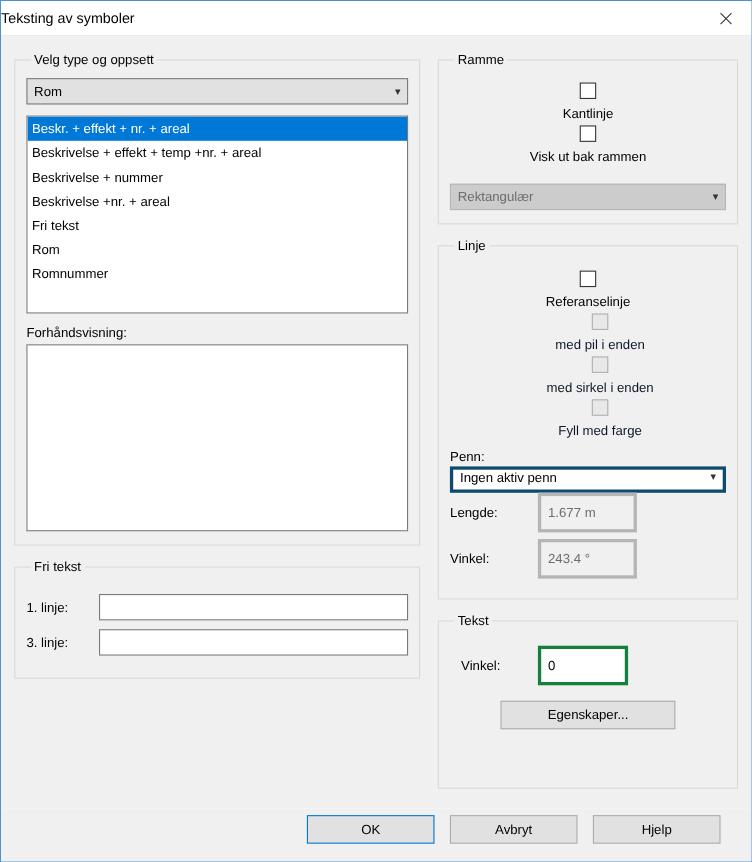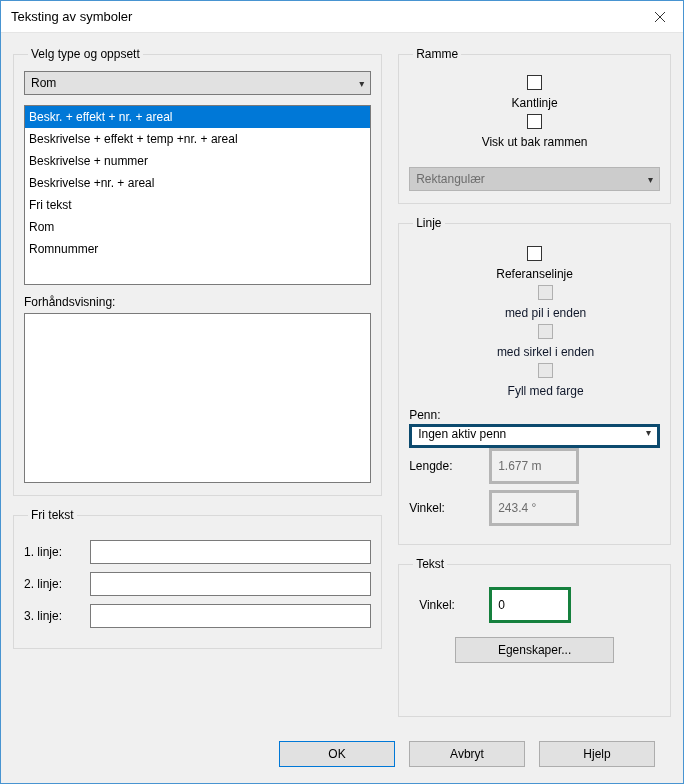--- a/index.html
+++ b/index.html
@@ -17,21 +17,21 @@
     border: 1px solid #4894d1;
     display: flex;
     flex-direction: column;
   }
   .titlebar {
     height: 32px;
     background: #ffffff;
     display: flex;
     align-items: center;
     justify-content: space-between;
-    padding-left: 10px;
+    padding-left: 0;
     border-bottom: 1px solid #e5e5e5;
   }
   .titlebar .title {
     font-size: 13px;
   }
   .titlebar .close {
     width: 46px;
     height: 100%;
     display: flex;
     align-items: center;
@@ -248,24 +248,20 @@
         </div>
 
         <div class="label">Forhåndsvisning:</div>
         <div class="preview"></div>
       </fieldset>
 
       <fieldset>
         <legend>Fri tekst</legend>
         <div class="fritext-row">
           <span class="flabel">1. linje:</span>
-          <div class="finput"></div>
-        </div>
-        <div class="fritext-row">
-          <span class="flabel">2. linje:</span>
           <div class="finput"></div>
         </div>
         <div class="fritext-row">
           <span class="flabel">3. linje:</span>
           <div class="finput"></div>
         </div>
       </fieldset>
     </div>
 
     <div class="col col-right">

